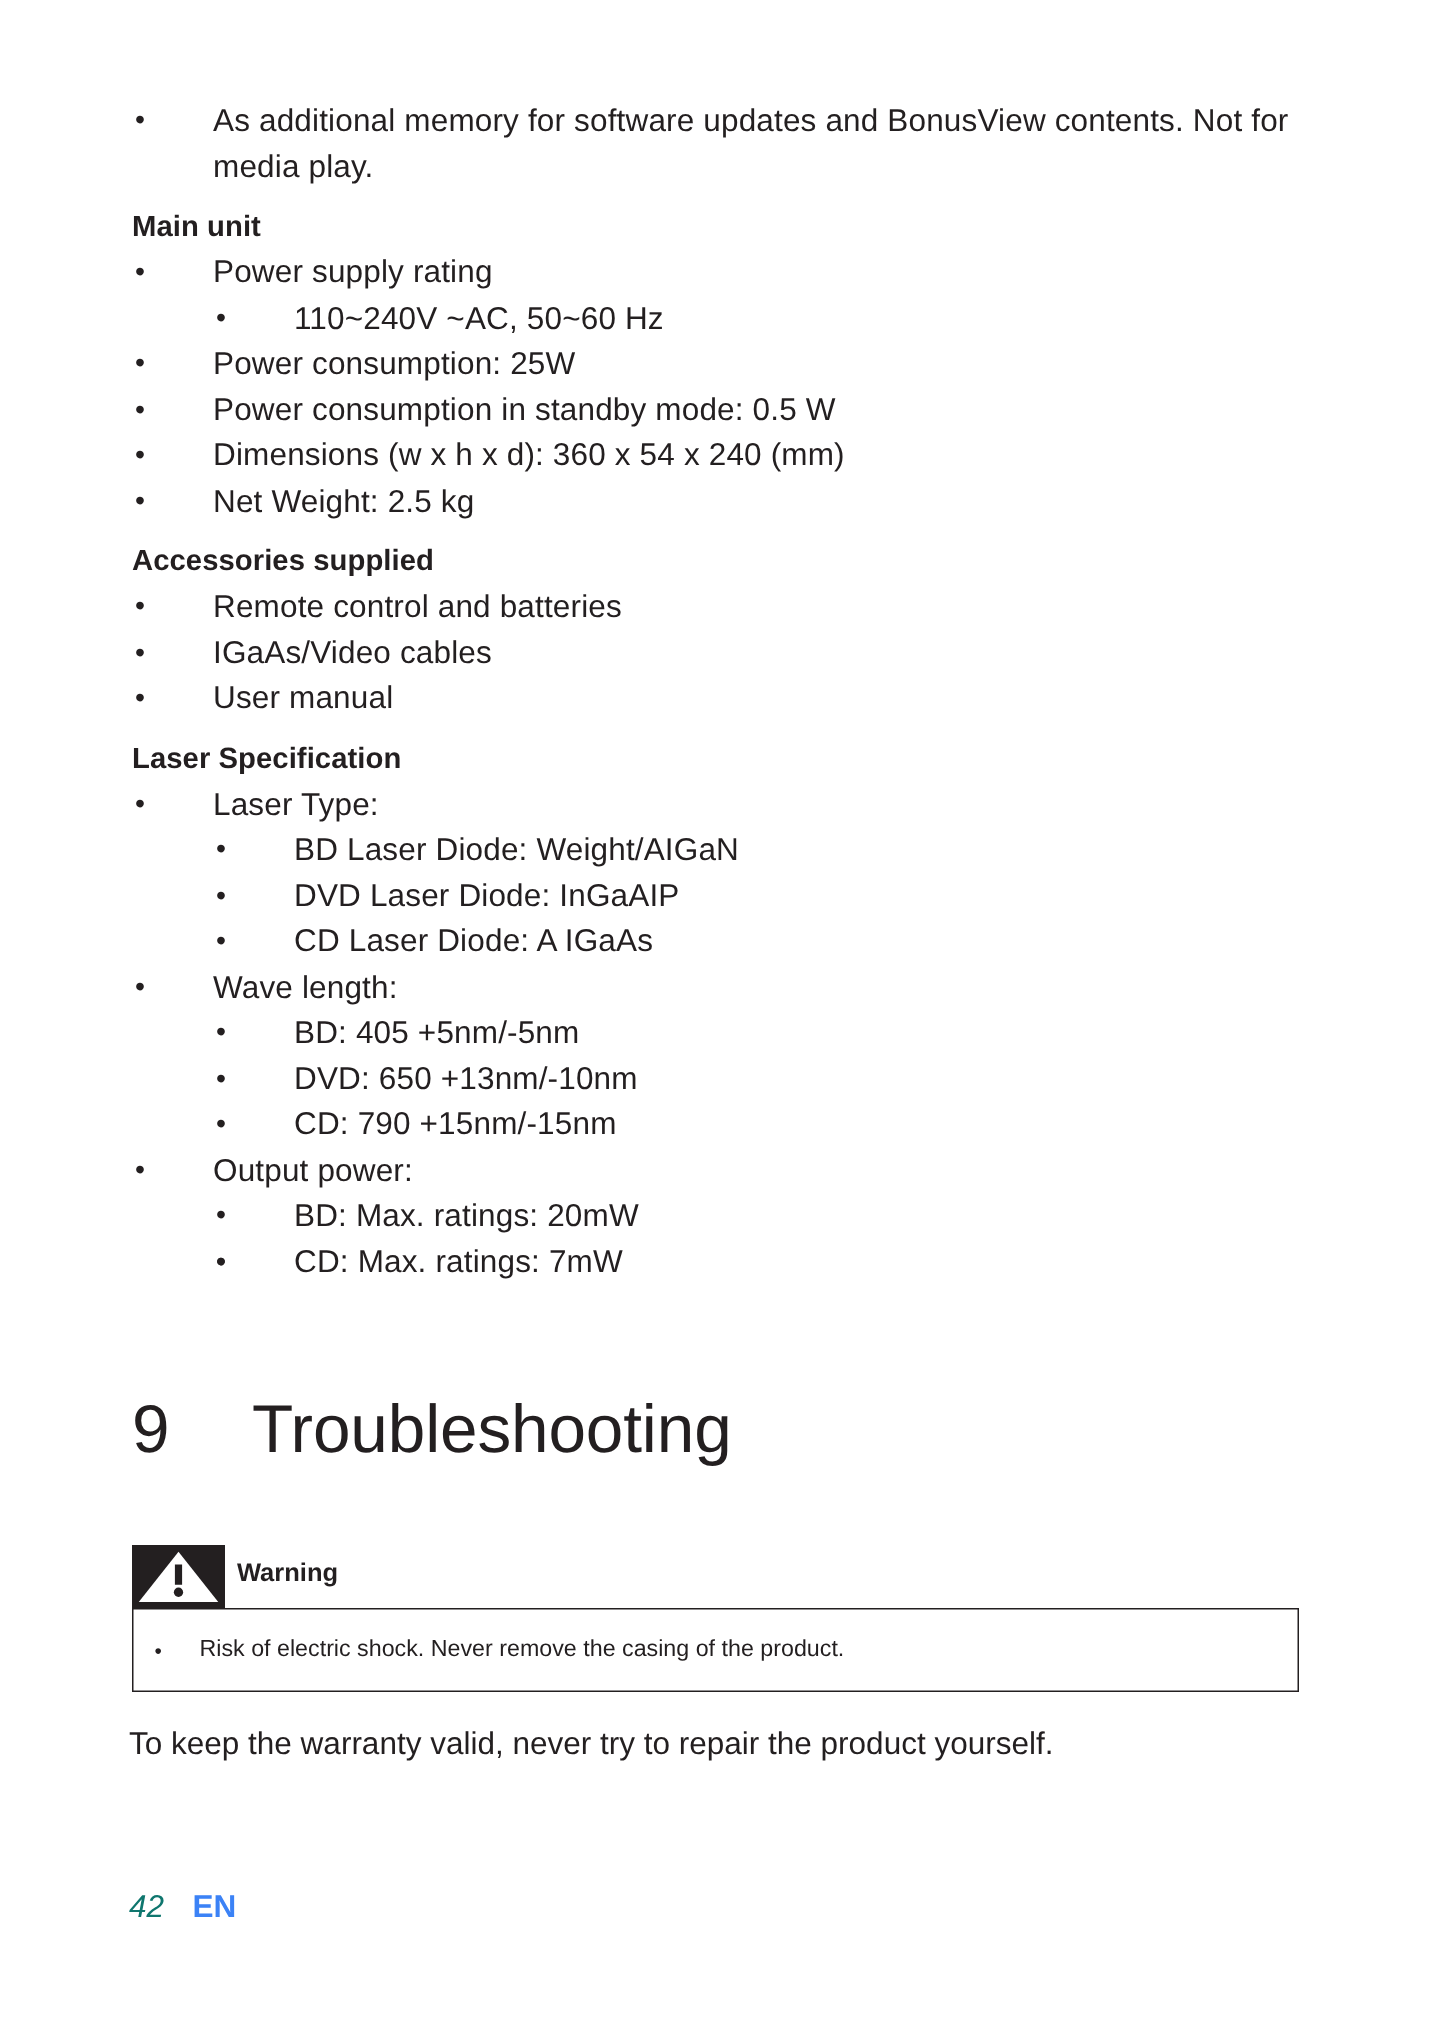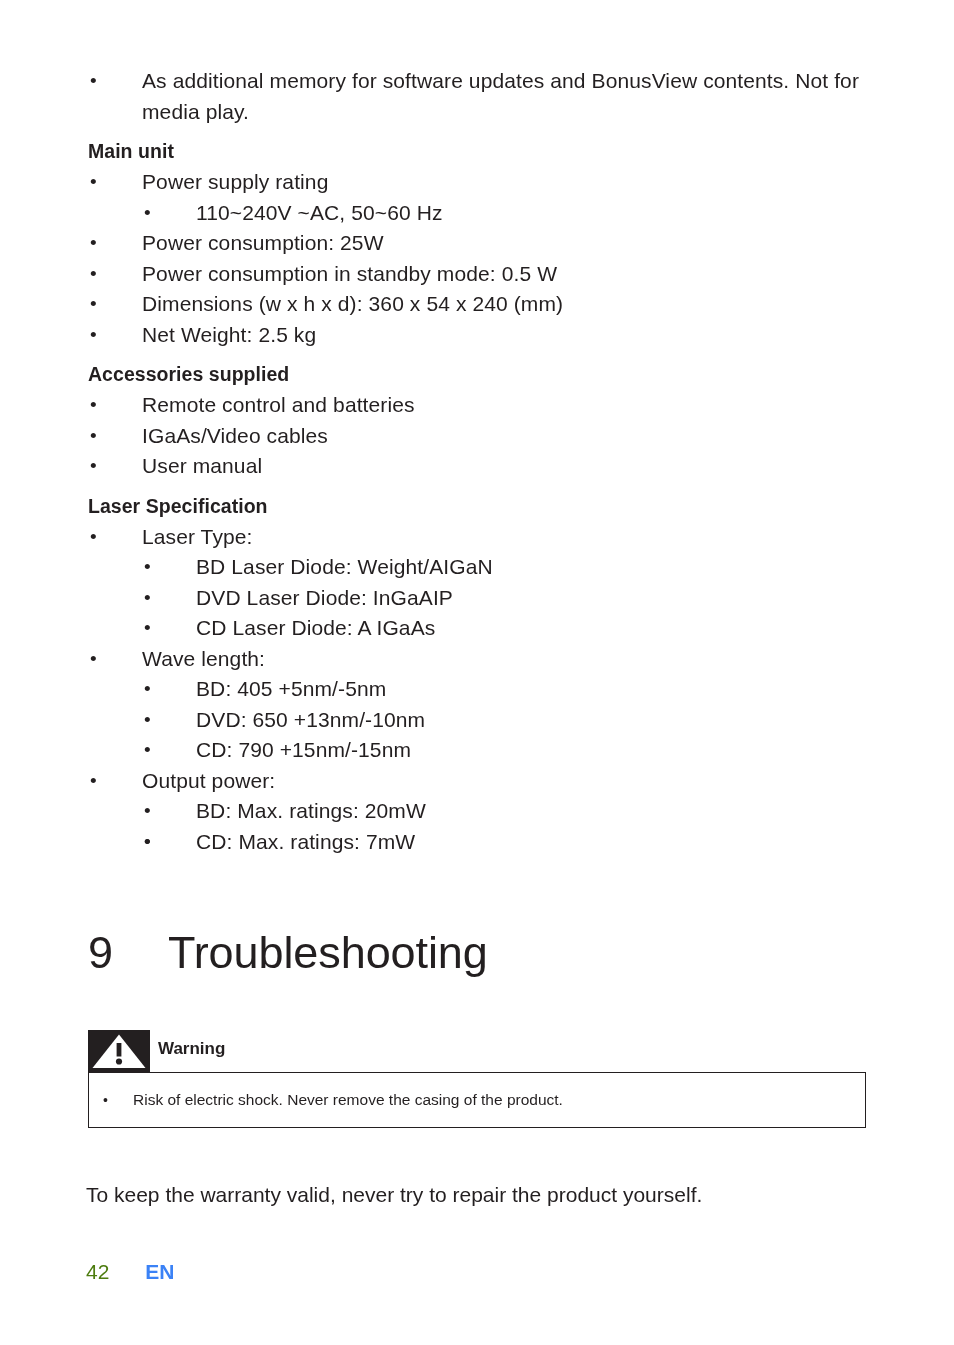--- a/index.html
+++ b/index.html
@@ -141,35 +141,35 @@
 
   
   .para {
     position: absolute;
     left: 86px;
     top: 1148px;
     width: 800px;
     font-size: 21px;
     line-height: 30px;
     color: #231f20;
-    margin-top: 32px;
   }
 
   
   .footer {
     position: absolute;
     left: 86px;
     top: 1258px;
     font-size: 21px;
     line-height: 28px;
   }
   .footer .pagenum {
-    color: #4d7c0f;
+    color: #0f766e;
     font-weight: 400;
-    margin-right: 36px;
+    margin-right: 19px;
+    font-style: italic;
   }
   .footer .lang {
     color: #3b82f6;
     font-weight: 700;
   }
 </style>
 </head>
 <body>
 
 <div class="page">

